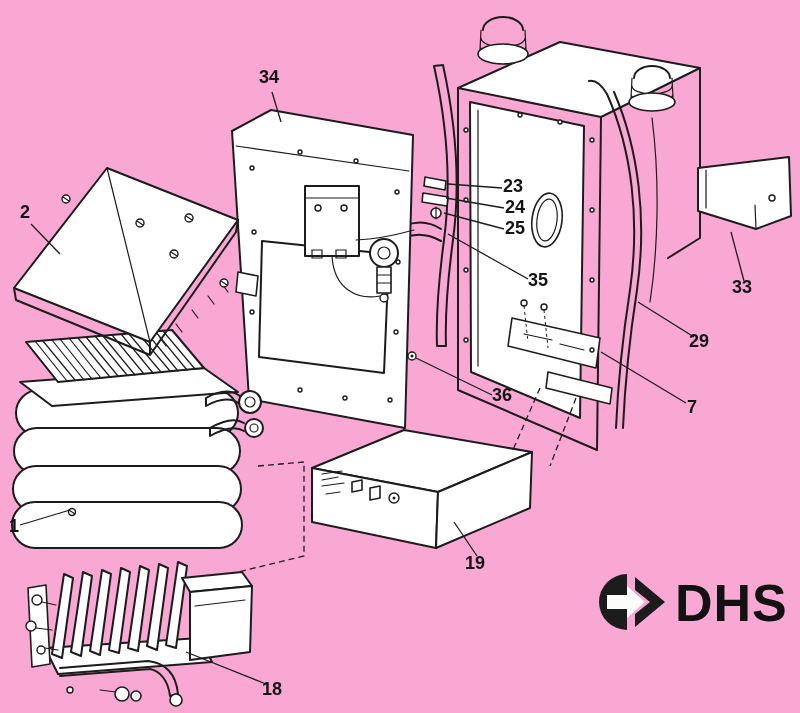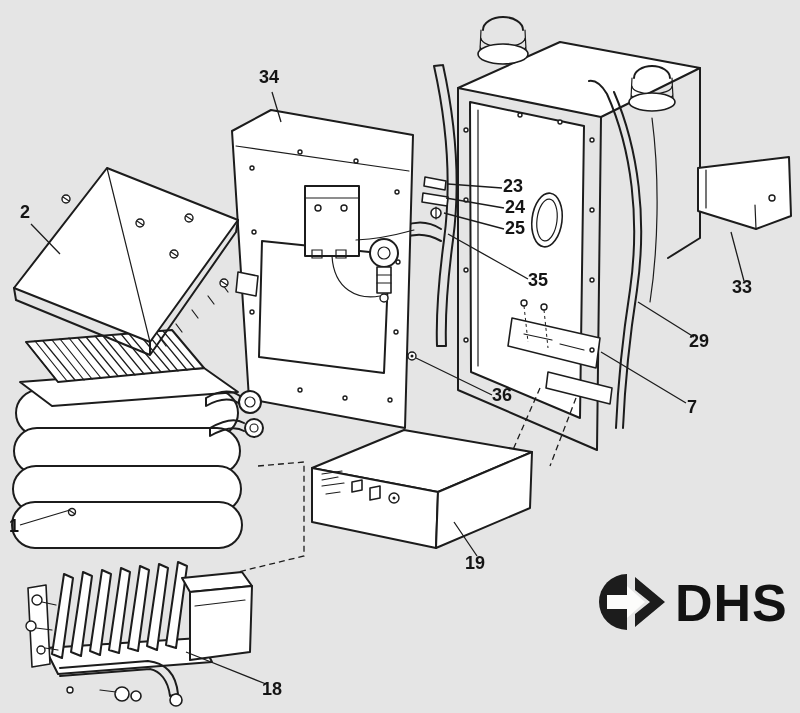--- a/index.html
+++ b/index.html
@@ -1,16 +1,16 @@
 <!DOCTYPE html>
 <html><head>
 <meta charset="utf-8">
 <style>
   html,body{margin:0;padding:0;background:#fbfbf9;}
-  .stage{position:relative;width:800px;height:713px;background:#e5e5e5;overflow:hidden;font-family:"Liberation Sans",sans-serif;}
+  .stage{position:relative;width:800px;height:713px;background:#f9a8d4;overflow:hidden;font-family:"Liberation Sans",sans-serif;}
   svg{display:block}
   .o  {fill:#fff;stroke:#1c1c1c;stroke-width:2;stroke-linejoin:round}
   .o2 {fill:#fff;stroke:#1c1c1c;stroke-width:1.6;stroke-linejoin:round}
   .l  {fill:none;stroke:#1c1c1c;stroke-width:2;stroke-linecap:round;stroke-linejoin:round}
   .t  {fill:none;stroke:#1c1c1c;stroke-width:1.2;stroke-linecap:round}
   .d  {fill:none;stroke:#1c1c1c;stroke-width:1.3;stroke-dasharray:6 4}
   .d2 {fill:none;stroke:#1c1c1c;stroke-width:1;stroke-dasharray:3 3}
   .leader{fill:none;stroke:#1c1c1c;stroke-width:1.3}
   .scr{fill:#fff;stroke:#1c1c1c;stroke-width:1.4}
   .dot{fill:#1c1c1c}

